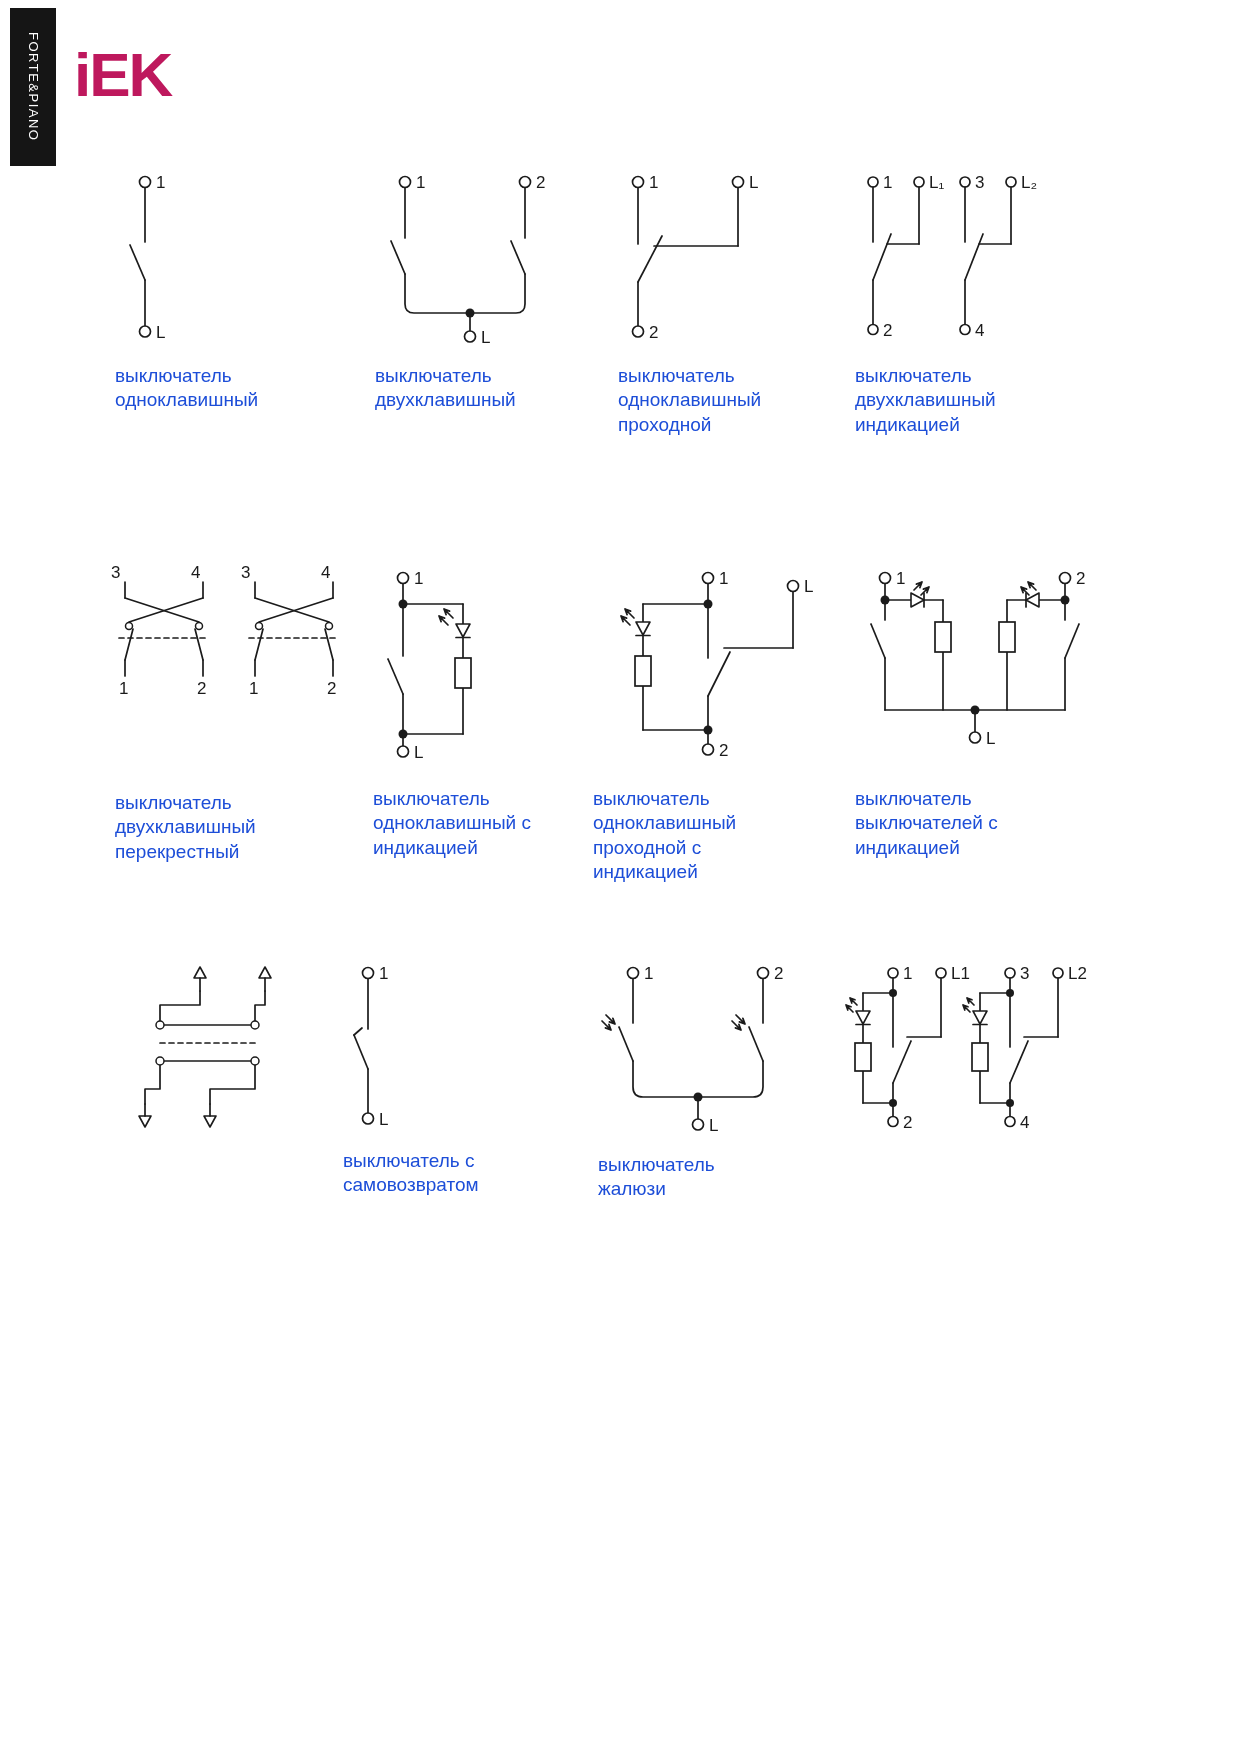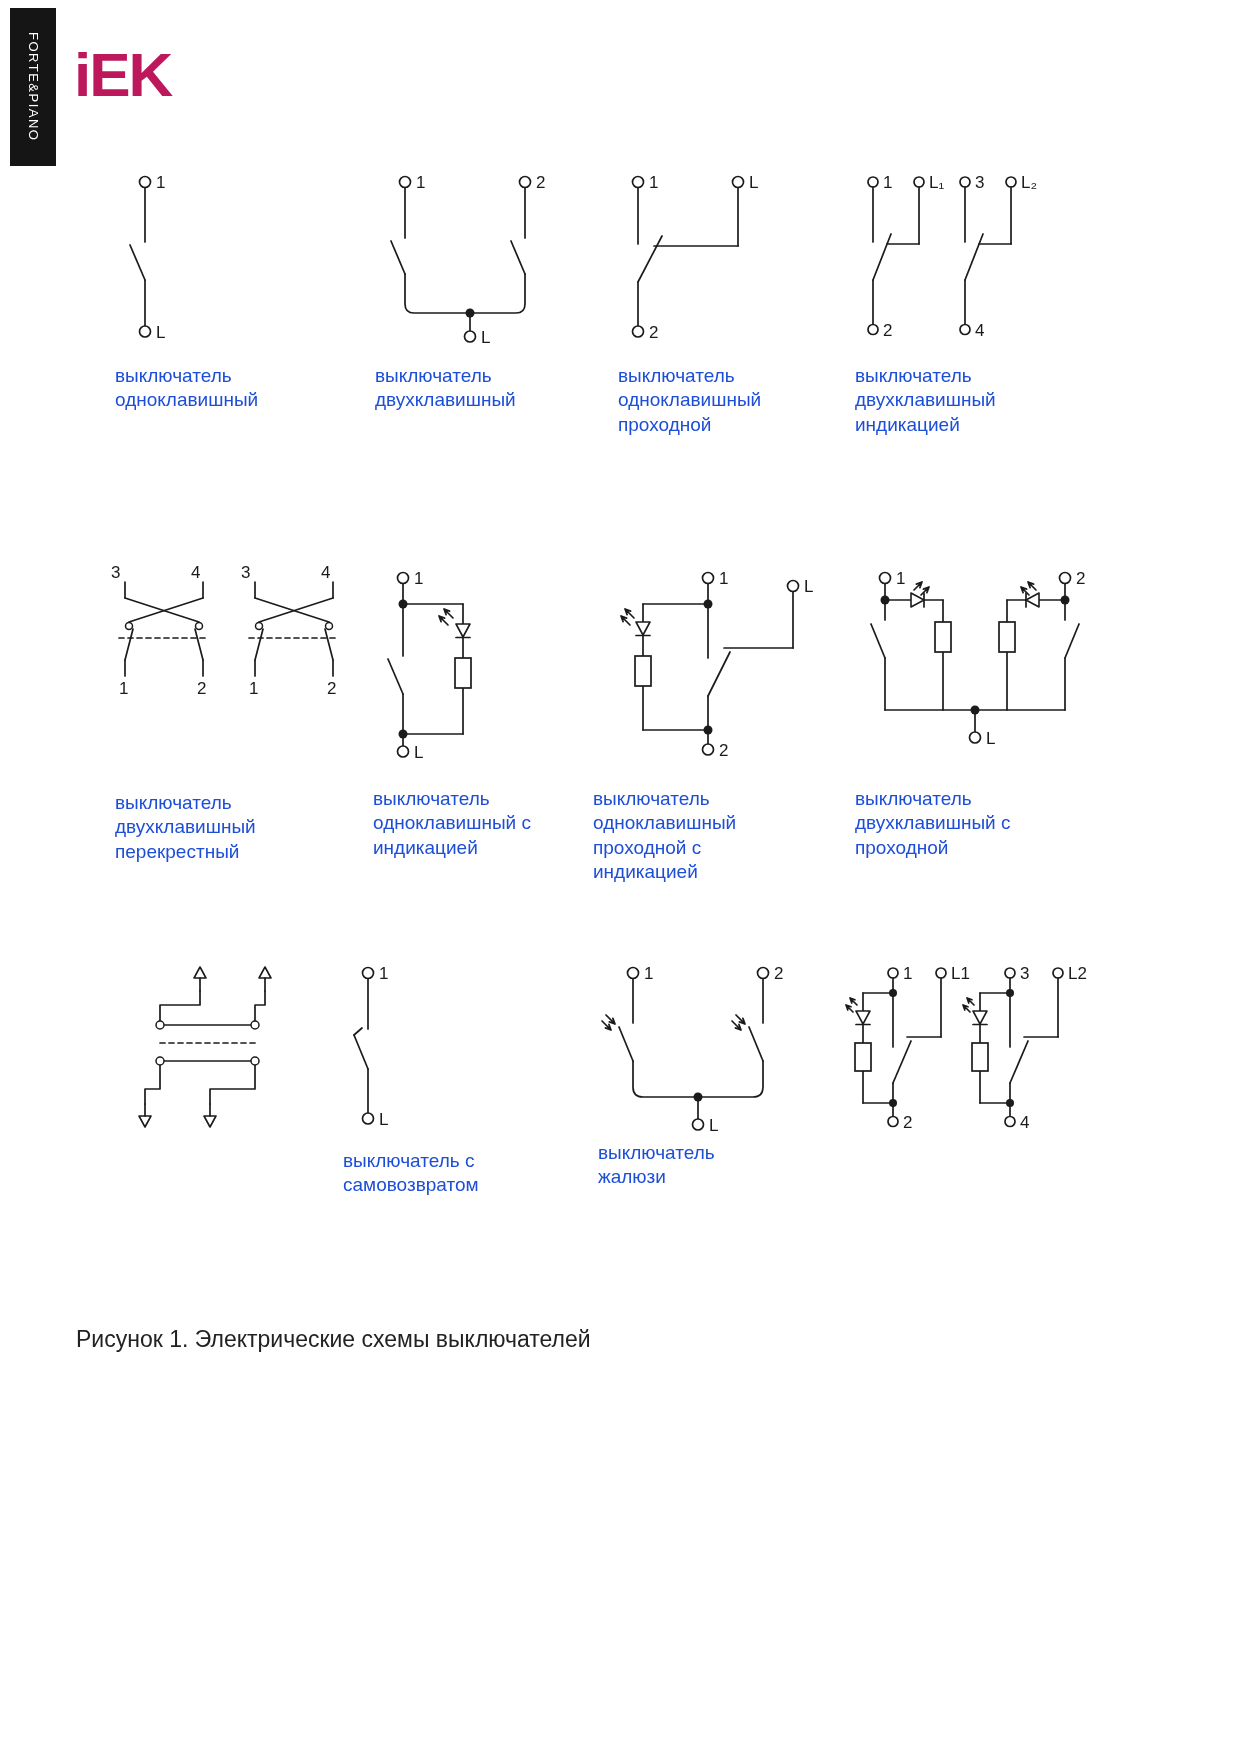--- a/index.html
+++ b/index.html
@@ -10,21 +10,21 @@
   .cell{position:absolute;}
   .caption{font-size:19px;line-height:1.28;color:#1d4ed8;max-width:175px;}
   .c1{left:75px;top:152px}.c2{left:335px;top:152px}.c3{left:578px;top:152px}.c4{left:815px;top:152px}
   .c5{left:65px;top:548px}.c6{left:333px;top:548px}.c7{left:553px;top:548px}.c8{left:815px;top:548px}
   .c9{left:65px;top:945px}.c10{left:303px;top:945px}.c11{left:558px;top:945px}.c12{left:805px;top:945px}
   .c1 .caption,.c2 .caption,.c3 .caption,.c4 .caption{margin-top:6px;}
   .c5 .caption{margin-top:77px;margin-left:10px;}
   .c6 .caption,.c7 .caption,.c8 .caption{margin-top:8px;}
   .c9 .caption{margin-top:14px;margin-left:10px;}
   .c10 .caption{margin-top:10px;}
-  .c11 .caption{margin-top:2px;}
+  .c11 .caption{margin-top:14px;}
   .c12 .caption{margin-top:4px;max-width:150px;}
   svg.sch{display:block;}
   .sch line,.sch path,.sch polyline{stroke:#1b1b1b;stroke-width:1.7;fill:none;stroke-linecap:round;stroke-linejoin:round;}
   .sch polygon{stroke:#1b1b1b;stroke-width:1.6;fill:#fff;stroke-linejoin:round;}
   .sch rect{stroke:#1b1b1b;stroke-width:1.7;fill:#fff;}
   .sch circle.term{stroke:#1b1b1b;stroke-width:1.7;fill:#fff;}
   .sch circle.contact{stroke:#1b1b1b;stroke-width:1.5;fill:#fff;}
   .sch circle.dot{fill:#1b1b1b;stroke:none;}
   .sch .dash{stroke-dasharray:5 4;}
   .sch text{font-family:"Liberation Sans",sans-serif;font-size:17px;fill:#1b1b1b;stroke:none;}
@@ -265,21 +265,21 @@
       <path d="M181,26 L173,18 M173,18 l5.6,2.1 M173,18 l2.1,5.6"></path>
       <path d="M174,31 L166,23 M166,23 l5.6,2.1 M166,23 l2.1,5.6"></path>
       <rect x="80" y="58" width="16" height="30"></rect>
       <rect x="144" y="58" width="16" height="30"></rect>
       <line x1="30" y1="94" x2="16" y2="60"></line>
       <line x1="210" y1="94" x2="224" y2="60"></line>
       <circle class="dot" cx="120" cy="146" r="4.5"></circle>
       <circle class="term" cx="120" cy="173.5" r="5.5"></circle>
       <text x="131" y="180">L</text>
     </svg>
-    <figcaption class="caption">выключатель двухклавишный с проходной</figcaption>
+    <figcaption class="caption">выключатель выключателей с индикацией</figcaption>
   </figure>
 
   <figure class="cell c9">
     <svg class="sch" width="200" height="172" viewBox="0 0 200 172">
       <polygon points="89,17 95,6 101,17"></polygon>
       <line x1="95" y1="17" x2="95" y2="30"></line>
       <polygon points="154,17 160,6 166,17"></polygon>
       <line x1="160" y1="17" x2="160" y2="30"></line>
       <g>
         <polyline points="55,60 55,44 95,44 95,30"></polyline>
@@ -397,15 +397,14 @@
       <path d="M129,44 L122,37 M122,37 l5,1.8 M122,37 l1.8,5"></path>
       <path d="M125,51 L118,44 M118,44 l5,1.8 M118,44 l1.8,5"></path>
       <rect x="127" y="82" width="16" height="28"></rect>
       <line x1="165" y1="122" x2="183" y2="80"></line>
       <circle class="dot" cx="165" cy="142" r="4"></circle>
       <circle class="term" cx="165" cy="160.5" r="5"></circle>
       <text x="175" y="167">4</text>
     </svg>
   </figure>
 
-  <div class="figure-caption">Рисунок 1. Электрические схемы выключателей</div>
 
 </div>
 
 </body></html>

